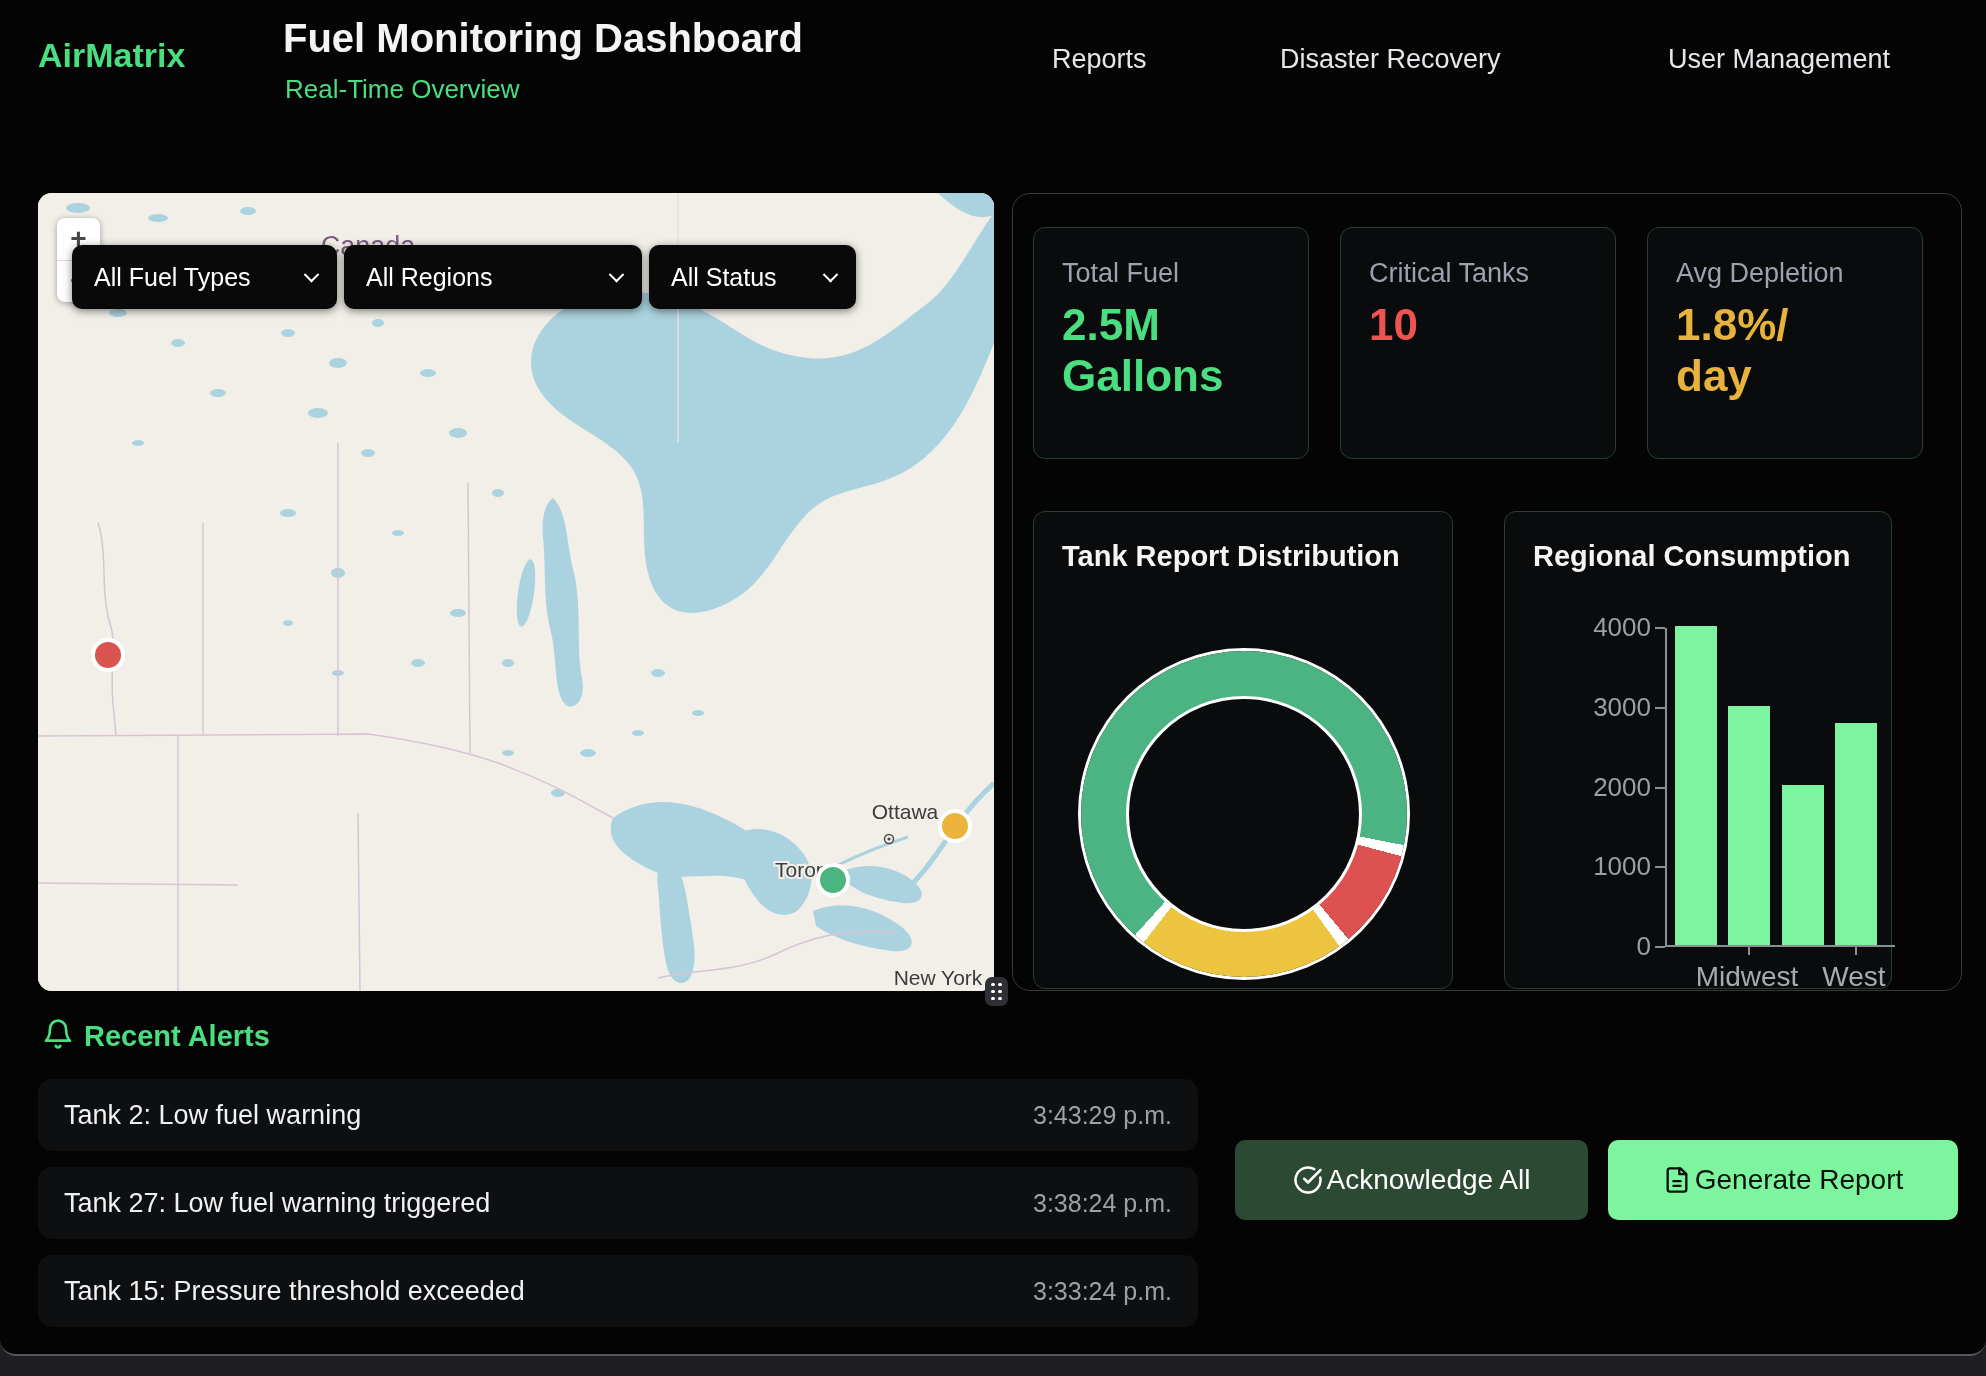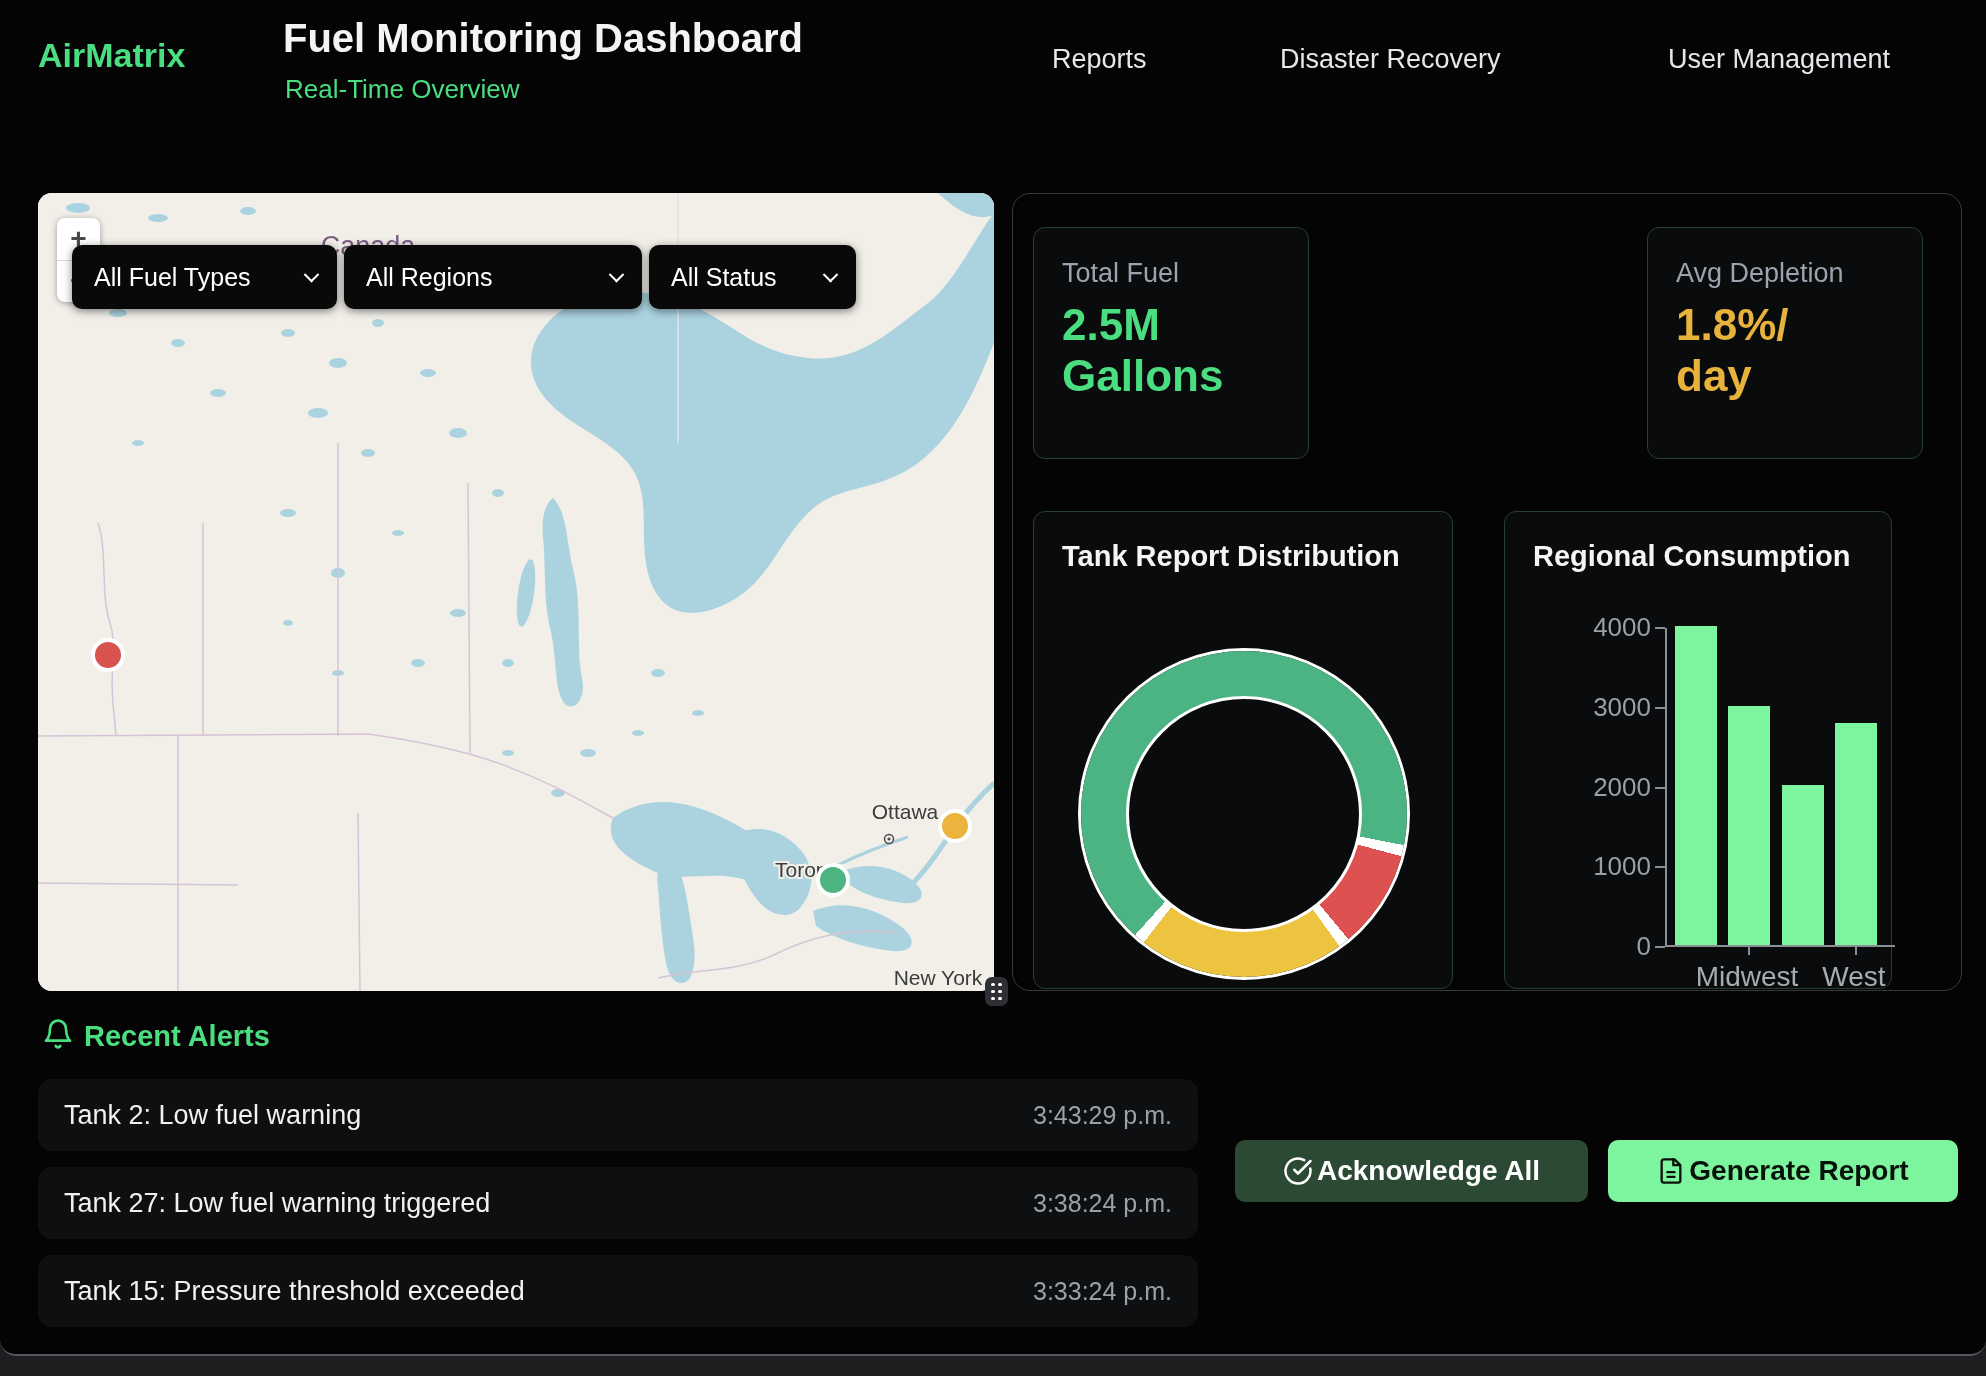--- a/index.html
+++ b/index.html
@@ -62,22 +62,22 @@
   
   .alerts-title{position:absolute;left:84px;top:1020px;font-size:29px;font-weight:bold;color:#4ade80;}
   .bell{position:absolute;left:42px;top:1018px;}
   .alert-row{position:absolute;left:38px;width:1160px;height:72px;background:#0e0f11;border-radius:14px;
              display:flex;align-items:center;padding:0 26px;}
   .row1{top:1079px;} .row2{top:1167px;} .row3{top:1255px;}
   .alert-text{font-size:27px;color:#f0f1f2;}
   .alert-time{margin-left:auto;font-size:25px;color:#9aa1a9;}
 
   
-  .btn{position:absolute;top:1140px;height:62px;border-radius:10px;display:flex;align-items:center;
-       justify-content:center;gap:4px;font-size:28px;font-weight:bold;cursor:pointer;border:none;}
+  .btn{position:absolute;top:1140px;height:80px;border-radius:10px;display:flex;align-items:center;
+       justify-content:center;gap:4px;font-size:28px;font-weight:normal;cursor:pointer;border:none;}
   .btn-ack{left:1235px;width:353px;background:#2c4934;color:#ffffff;}
   .btn-gen{left:1608px;width:350px;background:#7cf59e;color:#08120a;}
 
   
   .mlab{paint-order:stroke;stroke:#f2efe9;stroke-width:4px;}
 </style>
 </head>
 <body>
 
 <div class="app">
@@ -197,20 +197,24 @@
         <i></i>
         <i></i>
     </div>
 
     <div class="rpanel">
       <div class="card stat1">
         <div class="stat-label">Total Fuel</div>
         <div class="stat-value" style="color: rgb(74, 222, 128);">2.5M
 Gallons</div>
       </div>
+      <div class="card stat2">
+        <div class="stat-label">Critical Tanks</div>
+        <div class="stat-value" style="color: rgb(239, 83, 80);">10</div>
+      </div>
       <div class="card stat3">
         <div class="stat-label">Avg Depletion</div>
         <div class="stat-value" style="color: rgb(232, 179, 60);">1.8%/
 day</div>
       </div>
 
       <div class="card chartA">
         <div class="card-title">Tank Report Distribution</div>
         <div class="donut" id="donut" style="background: conic-gradient(from 222deg, rgb(76, 179, 130) 0deg, rgb(76, 179, 130) 239.03deg, rgb(255, 255, 255) 239.03deg, rgb(255, 255, 255) 243.03deg, rgb(221, 81, 81) 243.03deg, rgb(221, 81, 81) 278.182deg, rgb(255, 255, 255) 278.182deg, rgb(255, 255, 255) 282.182deg, rgb(236, 196, 64) 282.182deg, rgb(236, 196, 64) 356deg, rgb(255, 255, 255) 356deg, rgb(255, 255, 255) 360deg);">
           <div class="donut-hole"></div>

